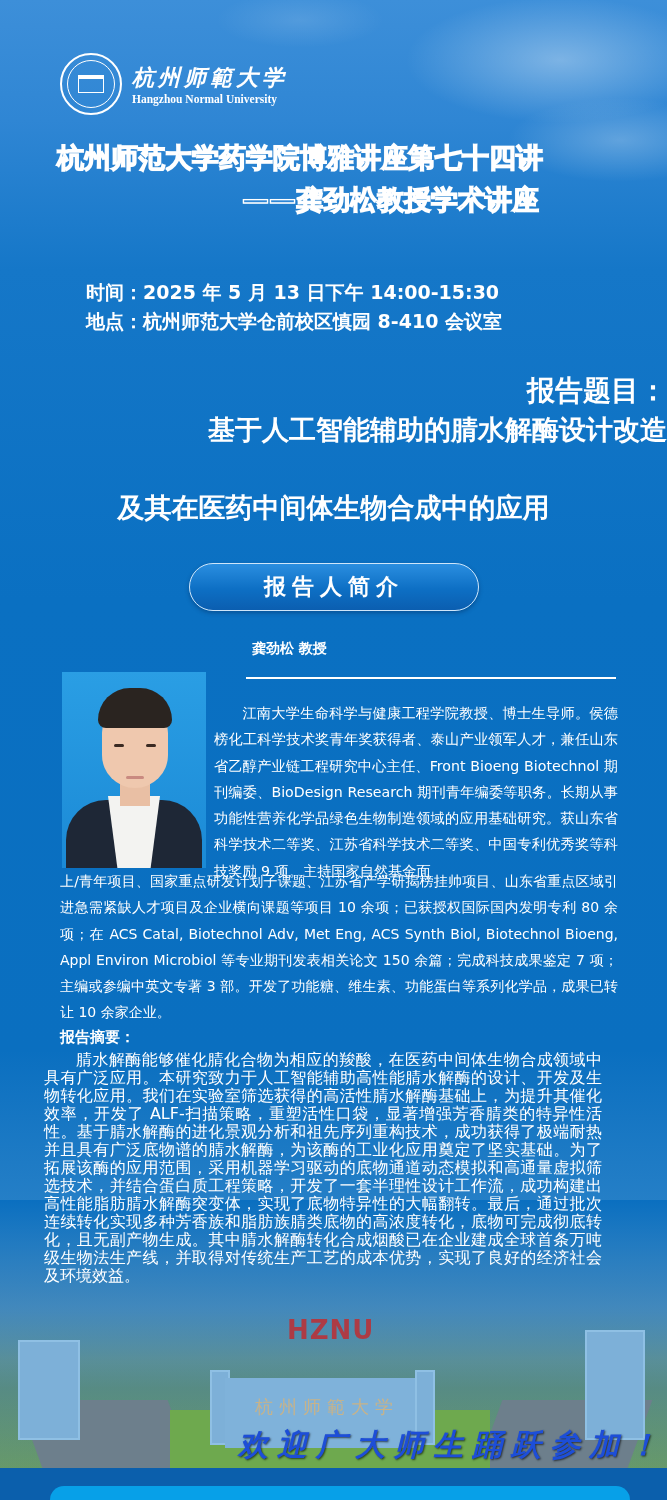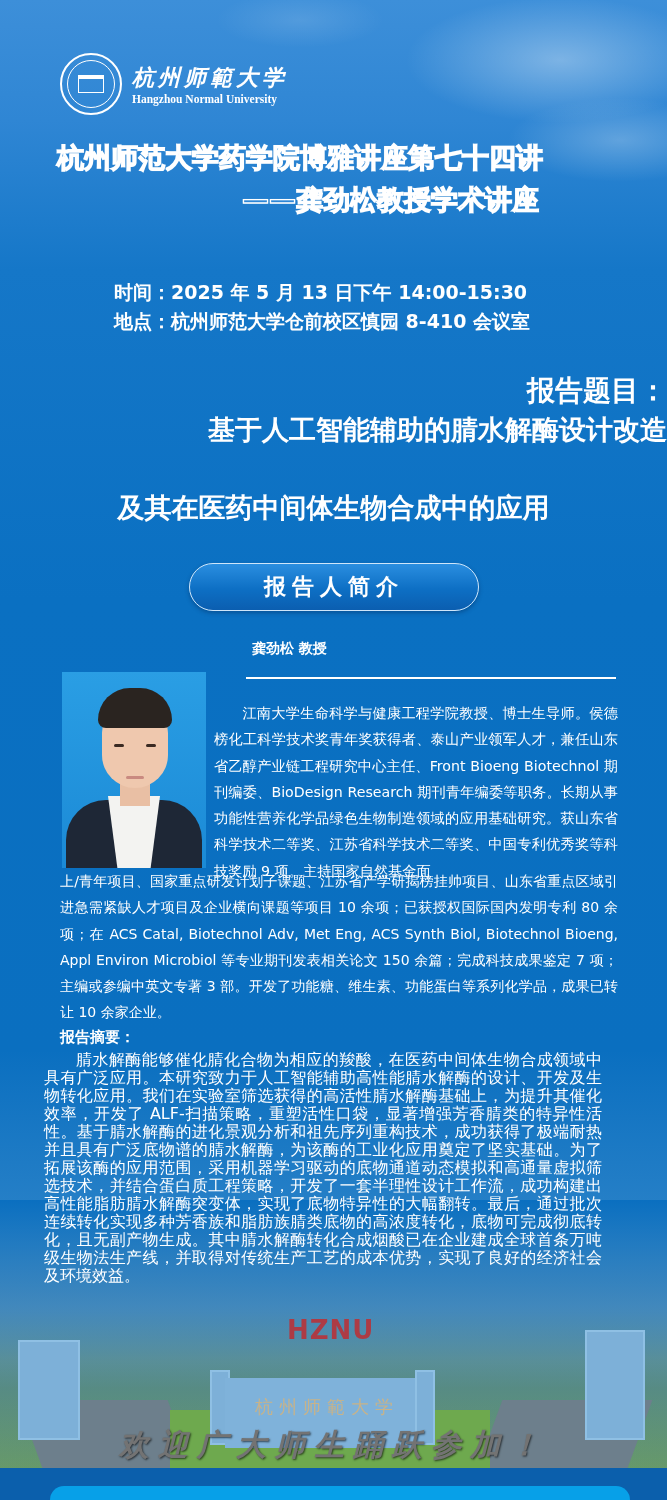--- a/index.html
+++ b/index.html
@@ -52,21 +52,21 @@
   .logo-en { font-family: "Liberation Serif", serif; font-size: 11.5px; font-weight: bold; color: #fff; line-height: 14px; }
 
   .title1, .title2 {
     position: absolute; font-size: 27px; font-weight: bold; color: #2d86d6;
     -webkit-text-stroke: 1.3px #ffffff; letter-spacing: 0px; white-space: nowrap;
     text-shadow: 0 0 1px #fff;
   }
   .title1 { left: 57px; top: 140px; }
   .title2 { left: 242px; top: 182px; }
 
-  .info { position: absolute; left: 86px; font-size: 19px; font-weight: bold; white-space: nowrap; margin-left: 28px; }
+  .info { position: absolute; left: 86px; font-size: 19px; font-weight: bold; white-space: nowrap; }
   .info.t { top: 280px; }
   .info.p { top: 309px; }
 
   .topic-h { position: absolute; left: 0; width: 667px; text-align: right; top: 372px; font-size: 28px; font-weight: bold; }
   .topic-l { position: absolute; left: 0; width: 667px; text-align: center; font-size: 27px; font-weight: bold; white-space: nowrap; }
   .topic-l.a { top: 412px; text-align: right; }
   .topic-l.b { top: 490px; text-align: center; }
 
   .pill {
     position: absolute; left: 189px; top: 563px; width: 290px; height: 48px;
@@ -92,23 +92,23 @@
   .photo .suit { position: absolute; left: 4px; top: 128px; width: 136px; height: 80px; background: #1e2736; border-radius: 40px 40px 0 0; }
   .photo .shirt { position: absolute; left: 46px; top: 124px; width: 52px; height: 72px; background: #f3f3f1; clip-path: polygon(0 0, 100% 0, 82% 100%, 18% 100%); }
 
   .bio-right { position: absolute; left: 214px; top: 684px; width: 404px; font-size: 14.2px; line-height: 26.3px; text-align: justify; margin-top: 16px; }
   .bio-right p { text-indent: 2em; }
   .bio-full { position: absolute; left: 60px; top: 868px; width: 558px; font-size: 14px; line-height: 26.3px; text-align: justify; }
   .abs-h { position: absolute; left: 60px; top: 1028px; font-size: 15px; font-weight: bold; }
   .abs { position: absolute; left: 44px; top: 1051px; width: 558px; font-size: 16px; line-height: 18px; text-align: justify; text-indent: 2em; }
 
   .welcome {
-    position: absolute; left: 0; width: 667px; top: 1425px; text-align: center;
+    position: absolute; left: 0; width: 667px; top: 1425px; text-align: right;
     font-family: "DejaVu Serif", serif; font-size: 30px; font-weight: bold; font-style: italic;
-    letter-spacing: 9px; color: #737373;
+    letter-spacing: 9px; color: #1d4ed8;
     text-shadow: 1px 1px 2px rgba(0,0,0,0.6);
   }
 </style>
 </head>
 <body>
 
 <div class="sky"></div>
 
 <div class="logo">
   <div class="seal">

